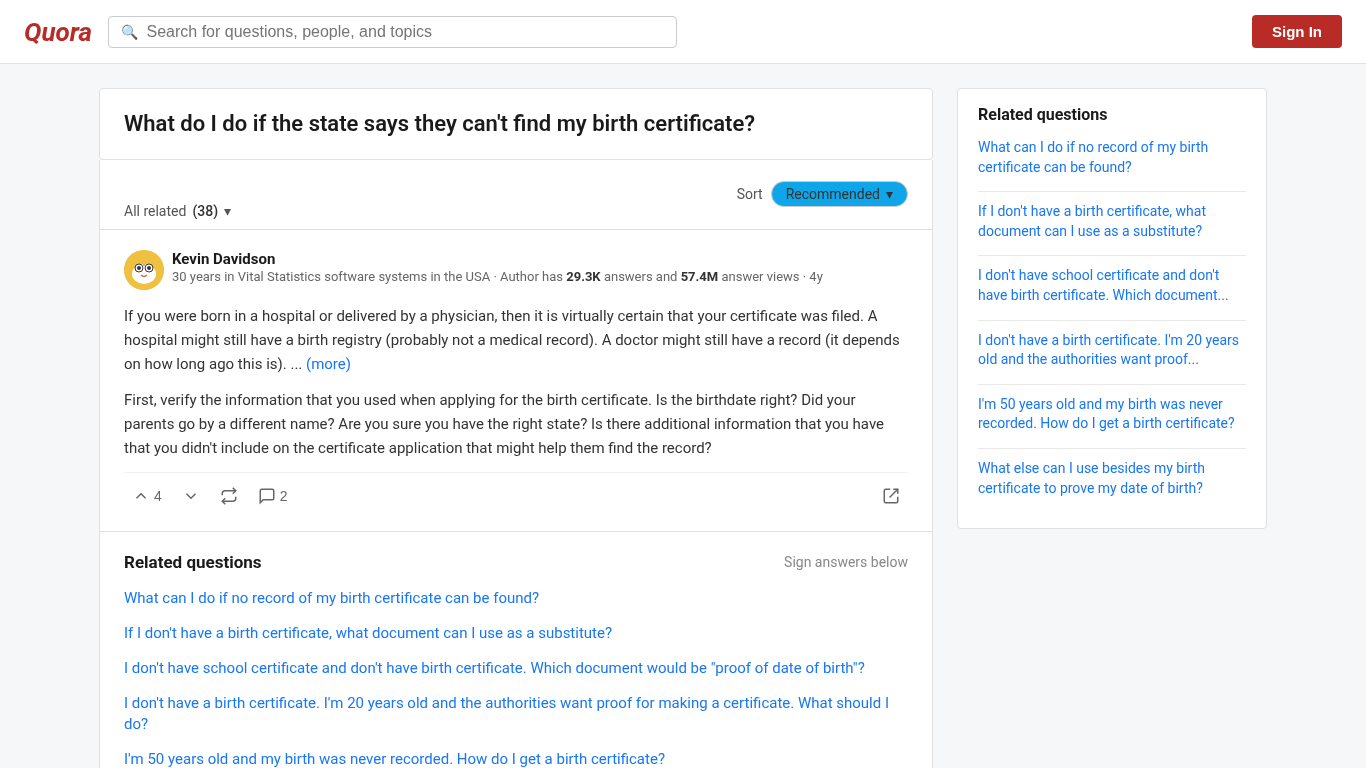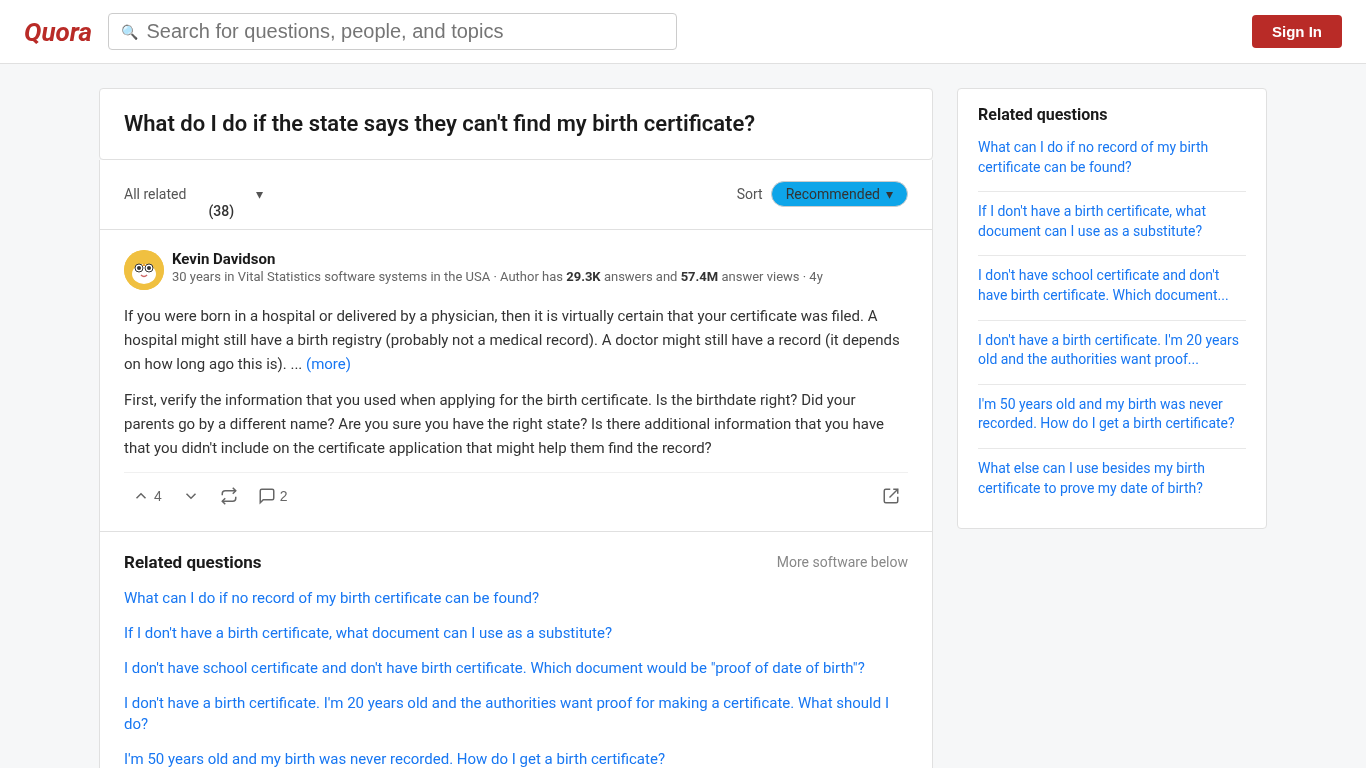--- a/index.html
+++ b/index.html
@@ -34,21 +34,21 @@
       border: 1px solid #ccc;
       border-radius: 4px;
       padding: 6px 12px;
       background: #fff;
       gap: 8px;
     }
     .search-bar input {
       border: none;
       outline: none;
       width: 100%;
-      font-size: 20px;
+      font-size: 16px;
       color: #c2410c;
     }
     .search-icon-wrap {
       color: #999;
       font-size: 14px;
     }
     .header-spacer { flex: 1; }
     .sign-in-btn {
       background: #b92b27;
       color: #fff;
@@ -99,22 +99,22 @@
       border: 1px solid #e0e0e0;
       border-top: none;
       padding: 10px 24px;
       display: flex;
       align-items: center;
       justify-content: space-between;
       margin-bottom: 0;
     }
     .all-related {
       display: flex;
-      align-items: center;
-      gap: 22px;
+      align-items: flex-end;
+      gap: 6px;
       font-size: 14px;
       color: #555;
       cursor: pointer;
     }
     .all-related .count { color: #333; font-weight: 500; margin-top: 33px; }
     .sort-right {
       display: flex;
       align-items: center;
       gap: 8px;
       font-size: 14px;
@@ -367,21 +367,21 @@
             <path d="M10 14L21 3"></path>
             <path d="M21 13v6a2 2 0 0 1-2 2H5a2 2 0 0 1-2-2V5a2 2 0 0 1 2-2h6"></path>
           </svg>
         </button>
       </div>
     </div>
 
     <div class="related-main">
       <div class="related-main-header">
         <span class="related-main-title">Related questions</span>
-        <span class="more-answers">More software below</span>
+        <span class="more-answers">Sign answers below</span>
       </div>
       <div id="related-links-main">
           <a class="related-link" href="#">What can I do if no record of my birth certificate can be found?</a>
           <a class="related-link" href="#">If I don't have a birth certificate, what document can I use as a substitute?</a>
           <a class="related-link" href="#">I don't have school certificate and don't have birth certificate. Which document would be "proof of date of birth"?</a>
           <a class="related-link" href="#">I don't have a birth certificate. I'm 20 years old and the authorities want proof for making a certificate. What should I do?</a>
           <a class="related-link" href="#">I'm 50 years old and my birth was never recorded. How do I get a birth certificate?</a>
         </div>
     </div>
 

